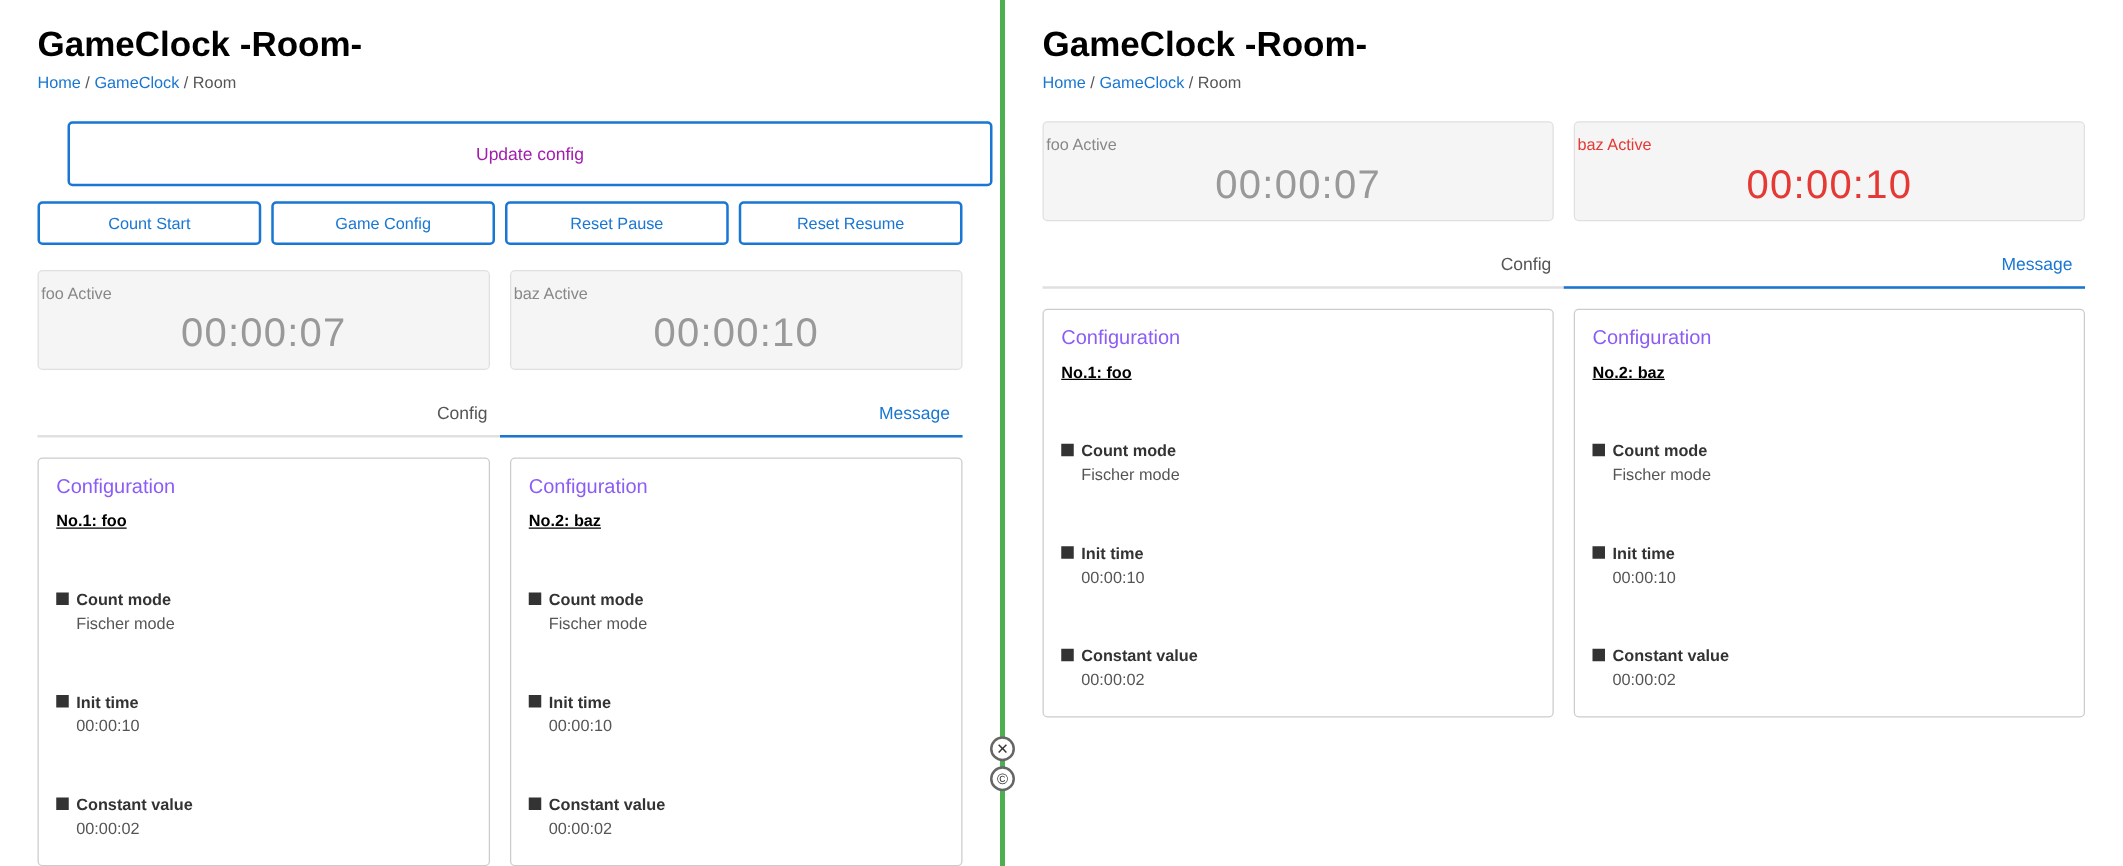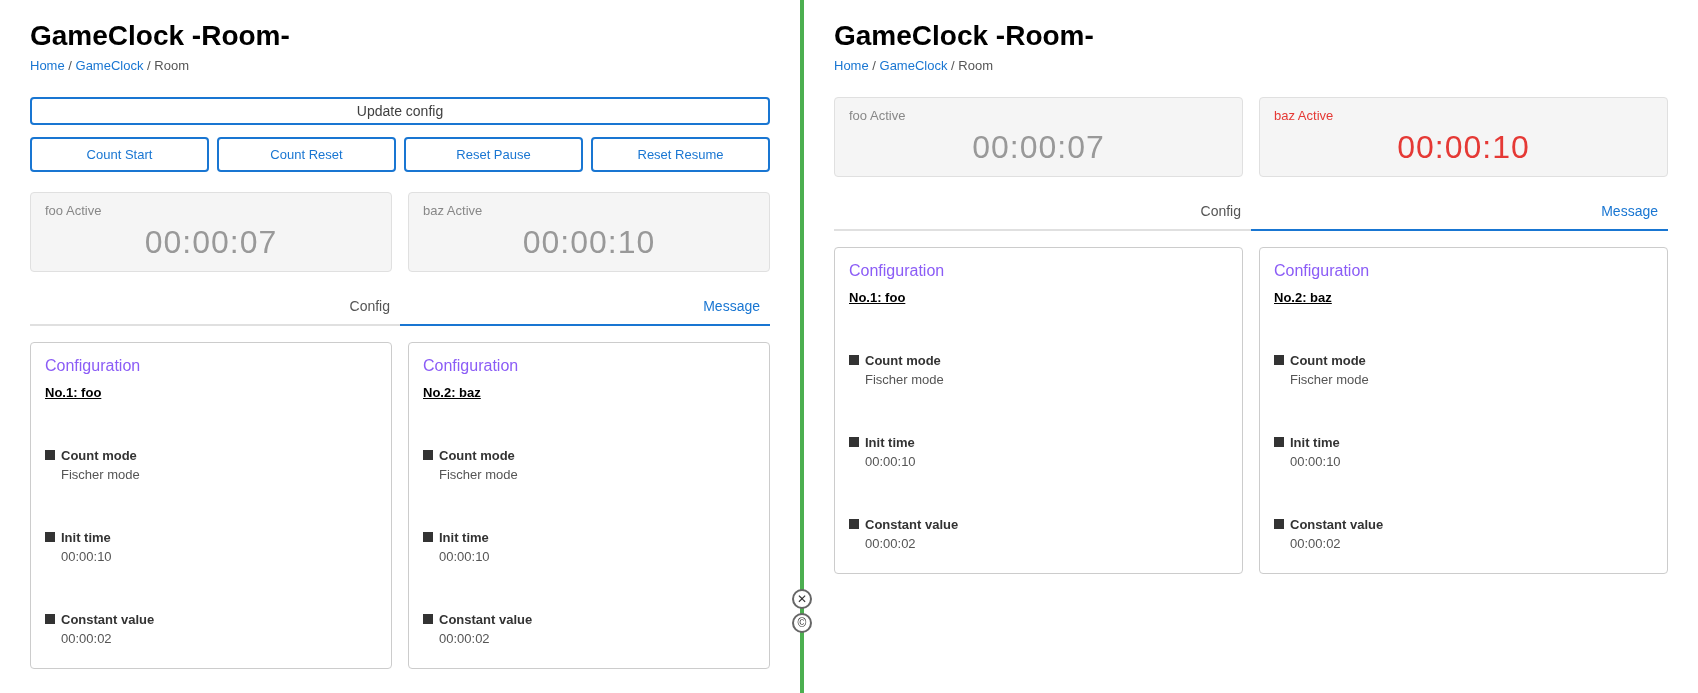--- a/index.html
+++ b/index.html
@@ -62,29 +62,30 @@
     }
 
     .breadcrumb a {
       color: #1976d2;
       text-decoration: none;
     }
 
     .update-config-btn {
       display: block;
       width: 100%;
-      padding: 4px;
+      padding: 16px;
       border: 2px solid #1976d2;
       background: #fff;
-      color: #404040;
+      color: #a21caf;
       font-size: 14px;
       cursor: pointer;
       text-align: center;
       border-radius: 4px;
       margin-bottom: 12px;
+      margin-left: 24px;
     }
 
     .game-controls {
       display: flex;
       gap: 8px;
       margin-bottom: 20px;
     }
 
     .game-btn {
       flex: 1;
@@ -102,21 +103,21 @@
       display: flex;
       gap: 16px;
       margin-bottom: 16px;
     }
 
     .clock-card {
       flex: 1;
       background: #f5f5f5;
       border: 1px solid #e0e0e0;
       border-radius: 4px;
-      padding: 10px 14px;
+      padding: 10px 2px;
     }
 
     .clock-label {
       font-size: 13px;
       color: #888;
       margin-bottom: 6px;
     }
 
     .clock-time {
       font-size: 32px;
@@ -221,21 +222,21 @@
   <div class="breadcrumb">
     <a href="#">Home</a> /
     <a href="#">GameClock</a> /
     <span>Room</span>
   </div>
 
   <button class="update-config-btn">Update config</button>
 
   <div class="game-controls">
     <button class="game-btn">Count Start</button>
-    <button class="game-btn">Count Reset</button>
+    <button class="game-btn">Game Config</button>
     <button class="game-btn">Reset Pause</button>
     <button class="game-btn">Reset Resume</button>
   </div>
 
   <div class="clocks-row">
     <div class="clock-card">
       <div class="clock-label">foo  Active</div>
       <div class="clock-time">00:00:07</div>
     </div>
     <div class="clock-card">

